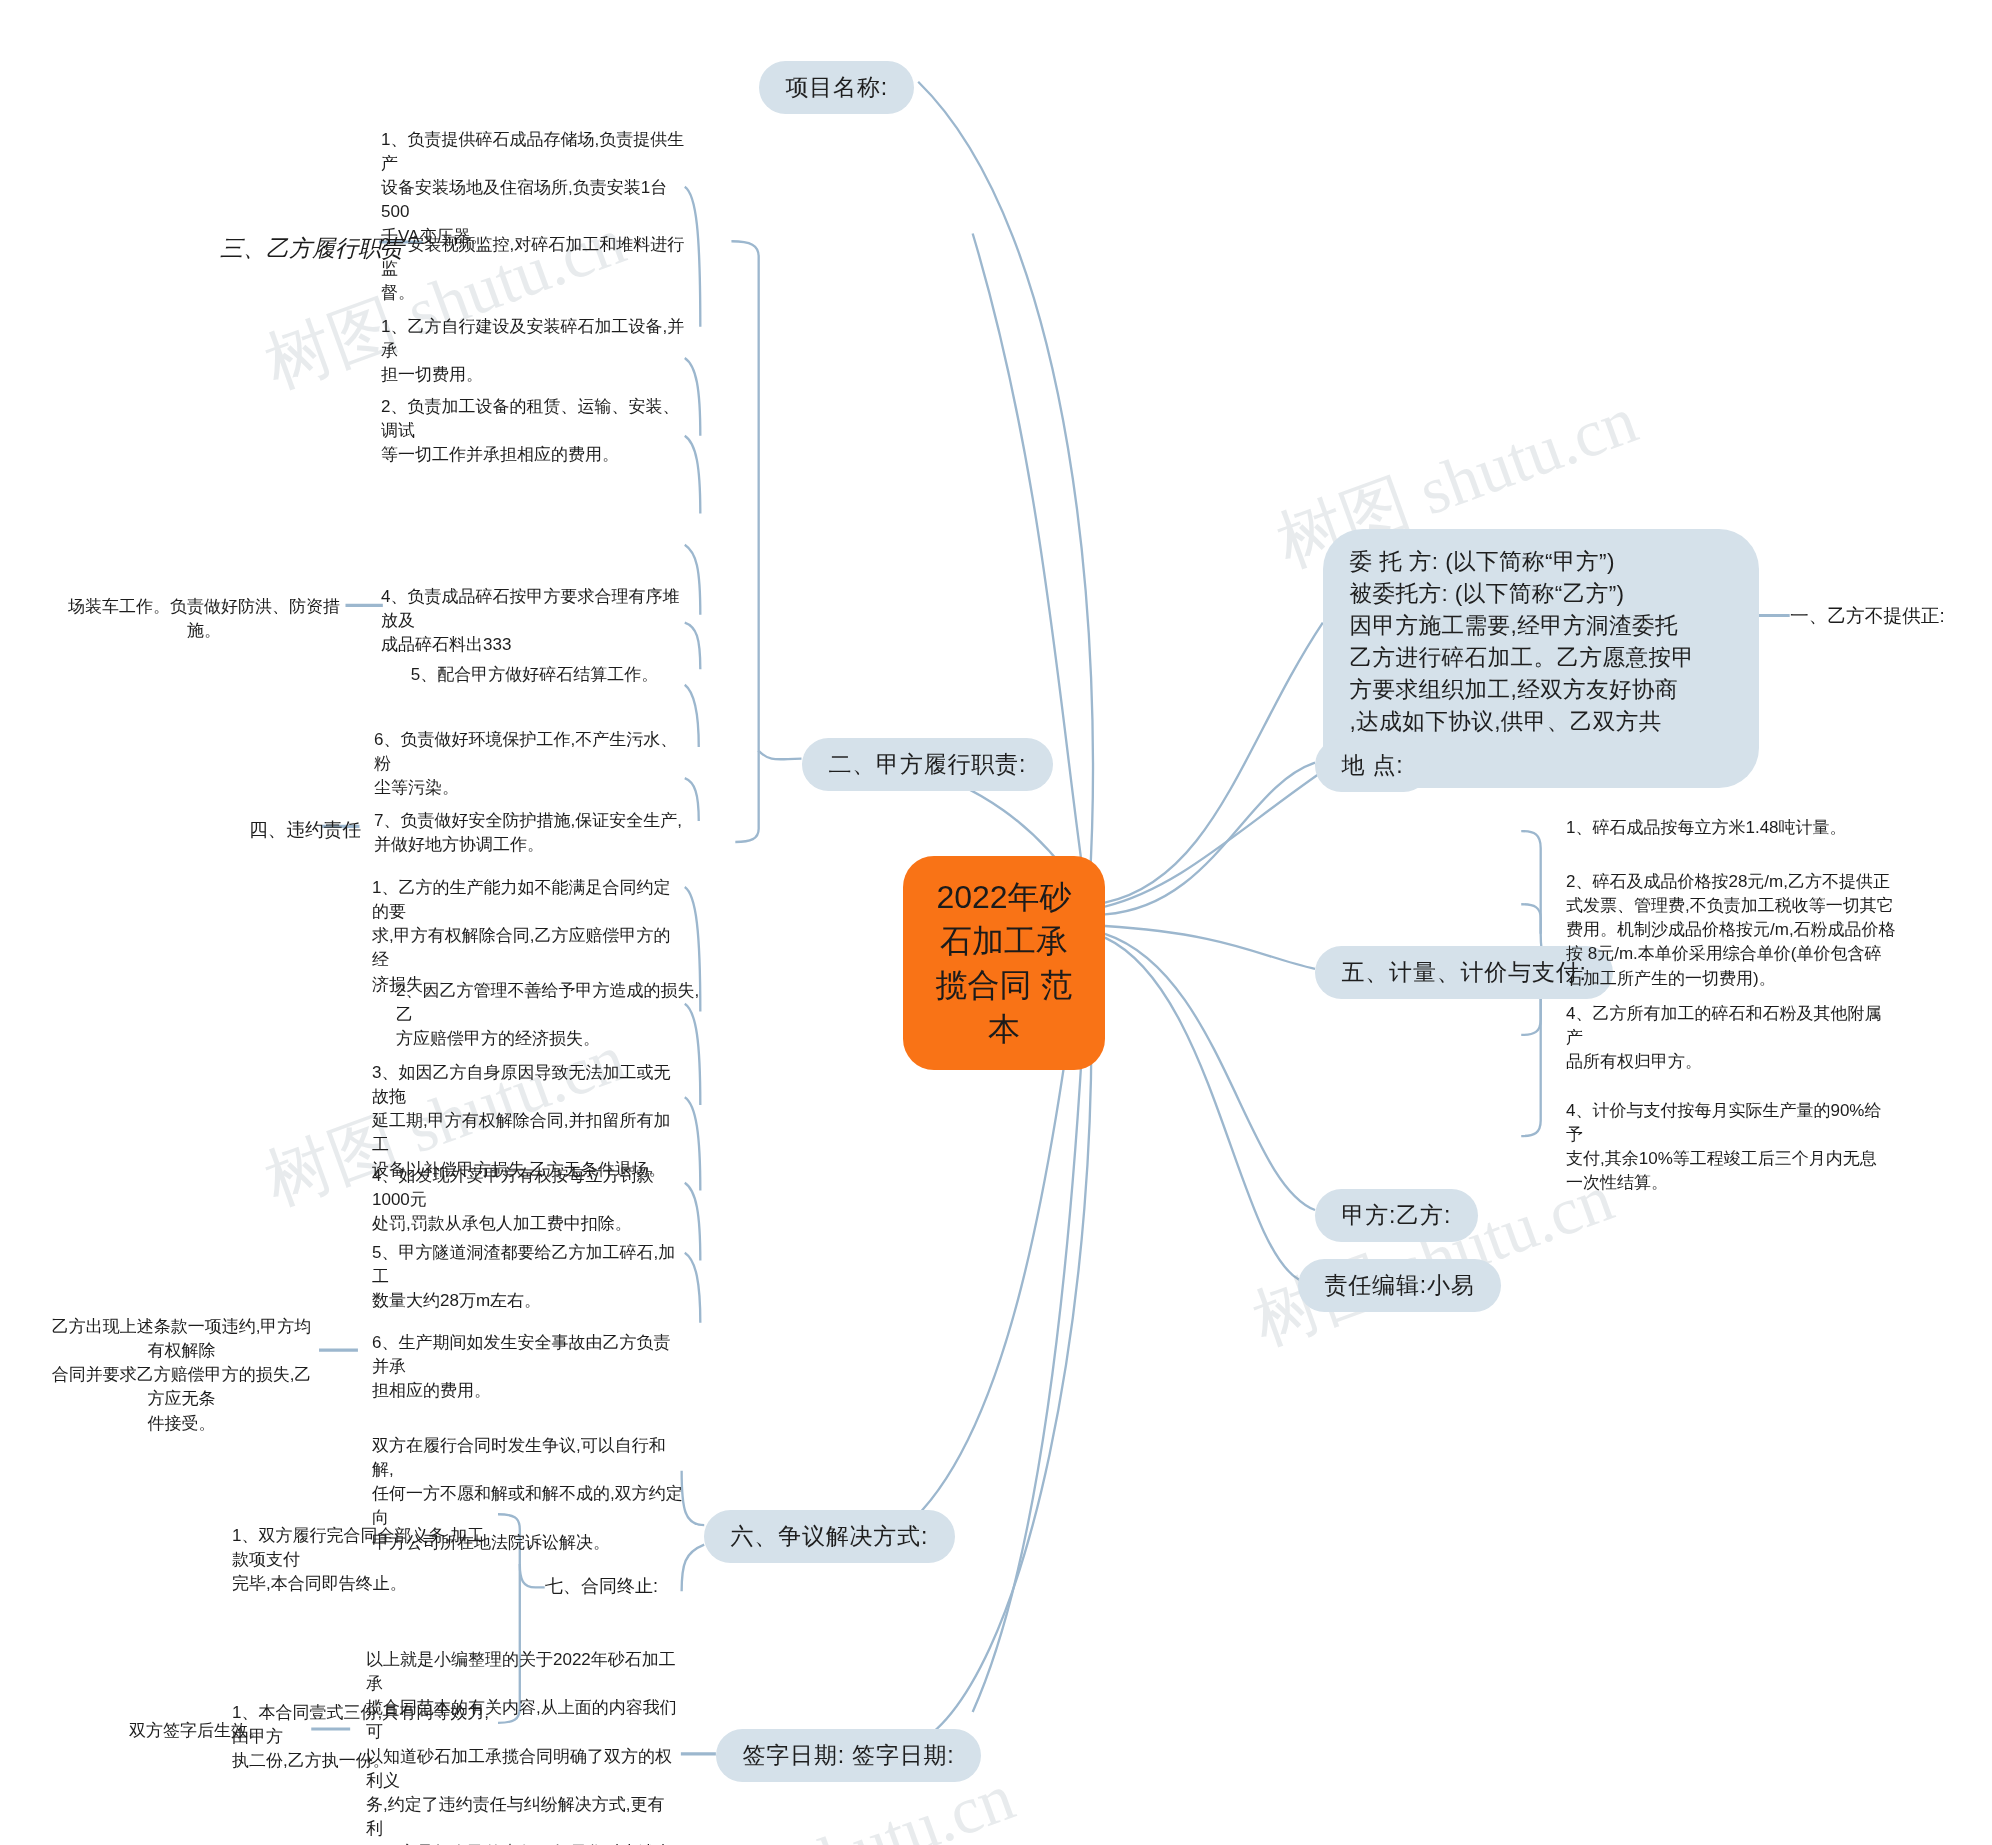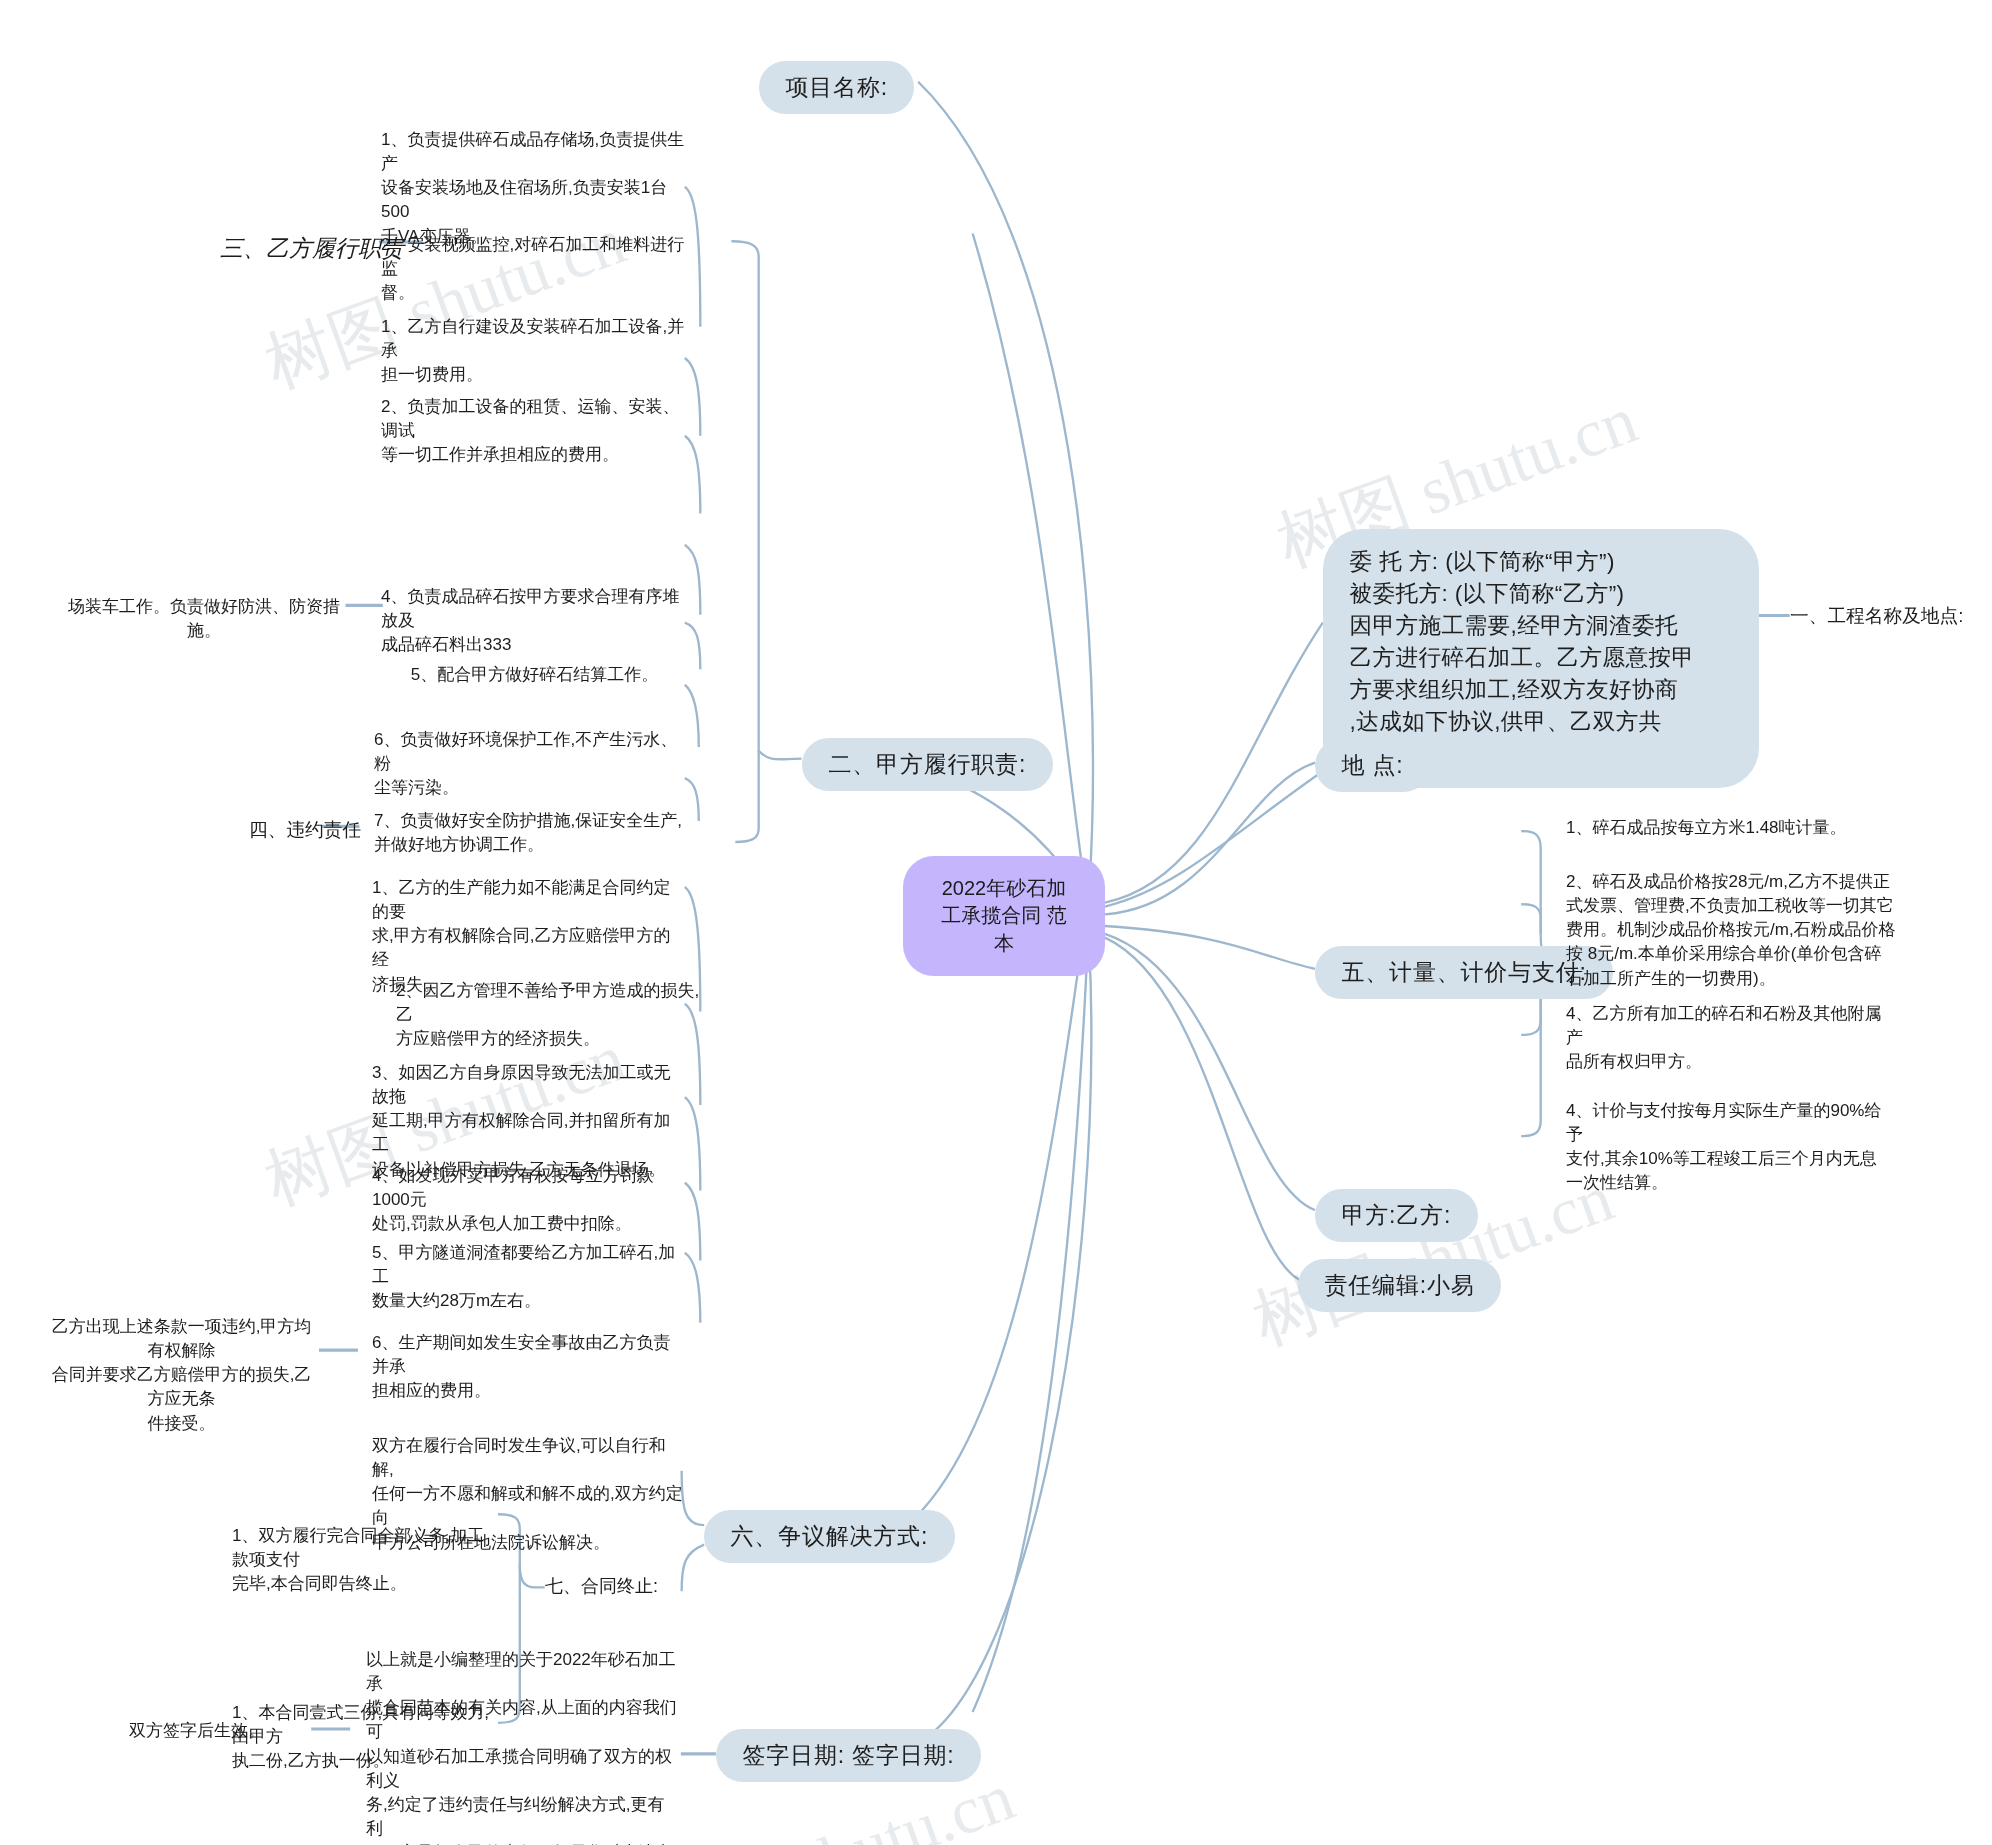--- a/index.html
+++ b/index.html
@@ -46,24 +46,24 @@
     border-radius: 40px;
     padding: 17px 26.5px;
     font-size: 22.6px;
     line-height: 1.42;
     color: #1e1e1e;
     letter-spacing: 0.4px;
     white-space: pre-line;
   }
   
   .root {
-    background: #c4b5fd;
+    background: #f97316;
     border-radius: 31px;
     padding: 18.7px 31px;
-    font-size: 20px;
+    font-size: 32px;
     line-height: 1.38;
     text-align: center;
     color: #1b1b1b;
   }
   
   .leaf {
     font-size: 17px;
     line-height: 1.42;
     color: #1c1c1c;
     white-space: pre-line;
@@ -281,21 +281,21 @@
   <div class="node pill" style="left:716px; top:1729px;">签字日期:  签字日期:</div>
 
   <div class="node pill-wrap" style="left:1323px; top:529px; width:436px;">委 托 方:   (以下简称“甲方”)
 被委托方:   (以下简称“乙方”)
  因甲方施工需要,经甲方洞渣委托
 乙方进行碎石加工。乙方愿意按甲
 方要求组织加工,经双方友好协商
 ,达成如下协议,供甲、乙双方共
 同遵守:</div>
 
-  <div class="node leaf" style="left:1790px; top:603px; font-size:18.7px;">一、工程名称及地点:</div>
+  <div class="node leaf" style="left:1790px; top:603px; font-size:18.7px;">一、乙方不提供正:</div>
 
   <div class="node pill" style="left:1315px; top:739px;">地 点:</div>
 
   <div class="node pill" style="left:1315px; top:946px;">五、计量、计价与支付:</div>
 
   <div class="node leaf" style="left:1566px; top:816px; width:327px;">1、碎石成品按每立方米1.48吨计量。</div>
 
   <div class="node leaf" style="left:1566px; top:870px; width:335px;">2、碎石及成品价格按28元/m,乙方不提供正
 式发票、管理费,不负责加工税收等一切其它
 费用。机制沙成品价格按元/m,石粉成品价格

